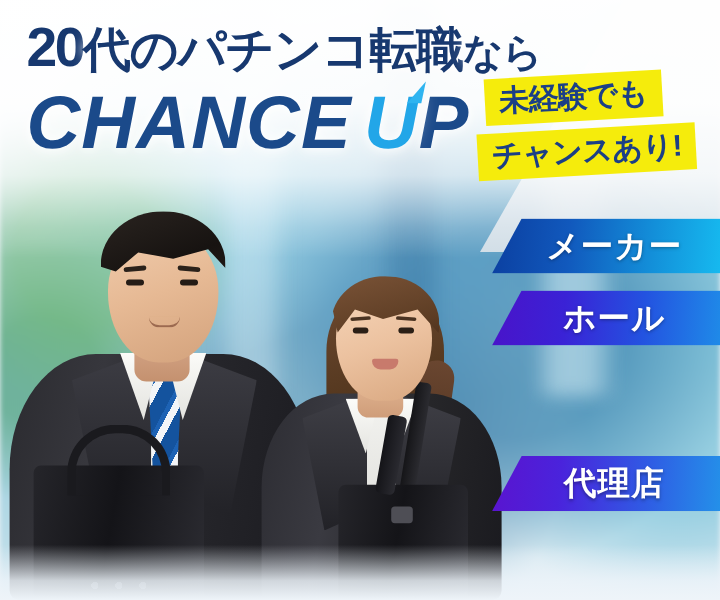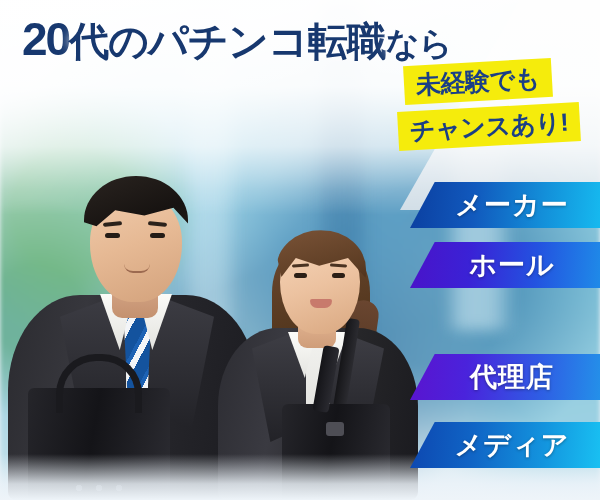--- a/index.html
+++ b/index.html
@@ -369,21 +369,21 @@
     color: #ffffff;
     font-weight: 900;
     font-size: 27px;
     letter-spacing: 1px;
     text-shadow: 0 1px 3px rgba(0,0,0,0.35);
     padding-left: 14px;
   }
   .cat-0 { top: 182px; background: linear-gradient(95deg,#0b3fa0 0%,#1159bd 34%,#138fd9 70%,#16b9ef 100%); }
   .cat-1 { top: 242px; background: linear-gradient(95deg,#4a13c9 0%,#3a22d6 32%,#2352e0 66%,#1f8ae8 100%); }
   .cat-2 { top: 302px; background: linear-gradient(95deg,#0a3f9e 0%,#0f56bb 36%,#0f7fd0 72%,#11a6e4 100%); }
-  .cat-3 { top: 354px; background: linear-gradient(95deg,#5a14cf 0%,#4a23dc 30%,#2f5ce4 68%,#2490e9 100%); }
+  .cat-3 { top: 380px; background: linear-gradient(95deg,#5a14cf 0%,#4a23dc 30%,#2f5ce4 68%,#2490e9 100%); }
   .cat-4 { top: 422px; background: linear-gradient(95deg,#0d47b0 0%,#1065c6 34%,#1394de 70%,#19c0f2 100%); }
 
   
   .credit-bar {
     position: absolute;
     left: 0; top: 452px;
     width: 432px;
     height: 32px;
     background: rgba(0,0,0,0.62);
     display: flex;
@@ -459,37 +459,37 @@
       <div class="lock"></div>
     </div>
   </div>
 
   <div class="bg-bottom-fade"></div>
 
   <div class="headline">
     <span class="num">20</span><span>代のパチンコ転職</span><span class="tail">なら</span>
   </div>
 
+  <div class="logo">
+    <span>CHANCE</span><span class="up-u"><span>U</span><span class="arrow"></span></span><span class="up-p">P</span>
+  </div>
 
   <div class="badge badge-1">
     <span>未経験でも</span>
   </div>
   <div class="badge badge-2">
     <span>チャンスあり!</span>
   </div>
 
   <div class="cats">
     <div class="cat cat-1">
       <span>ホール</span>
     </div>
     <div class="cat cat-0">
       <span>メーカー</span>
     </div>
     <div class="cat cat-3">
       <span>代理店</span>
     </div>
-    <div class="cat cat-4">
-      <span>メディア</span>
-    </div>
   </div>
 
 
 </div>
 
 </body></html>

